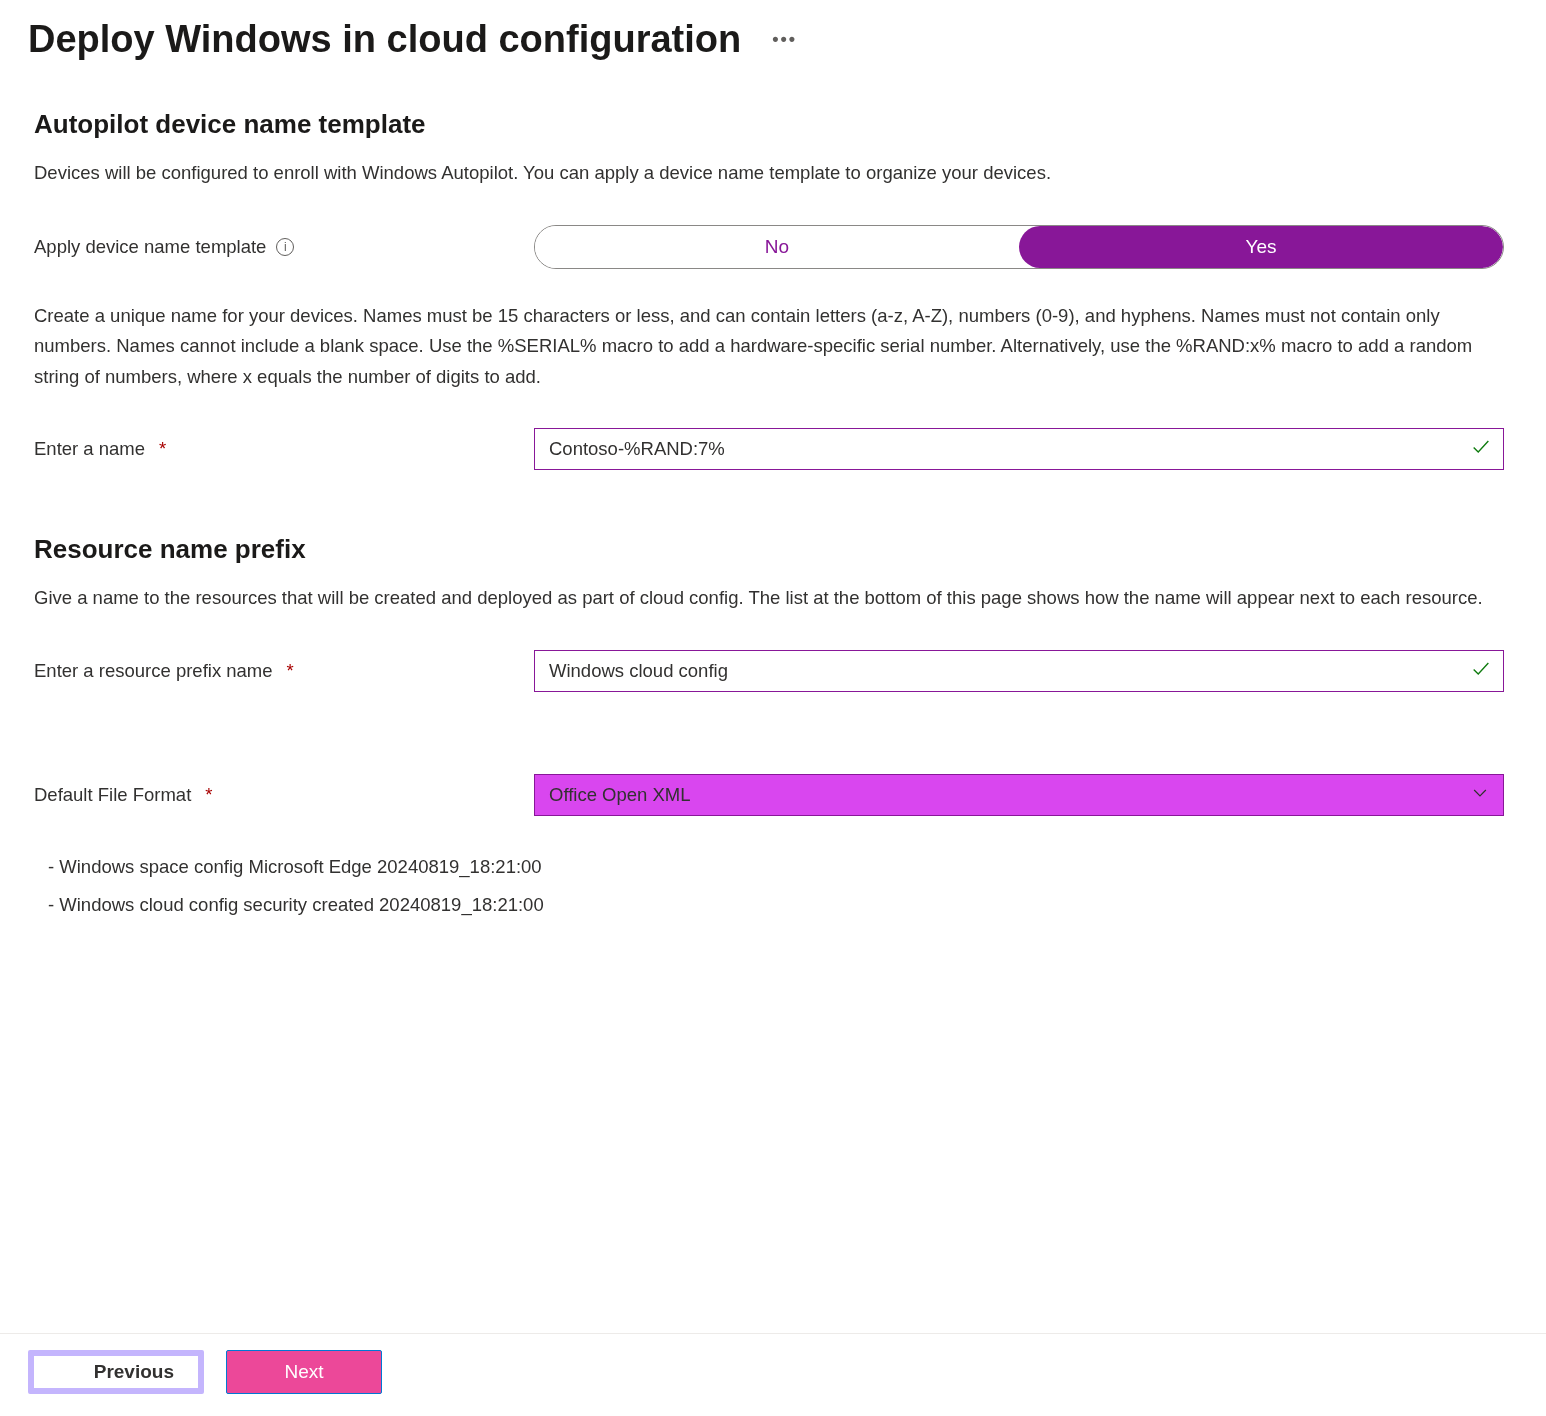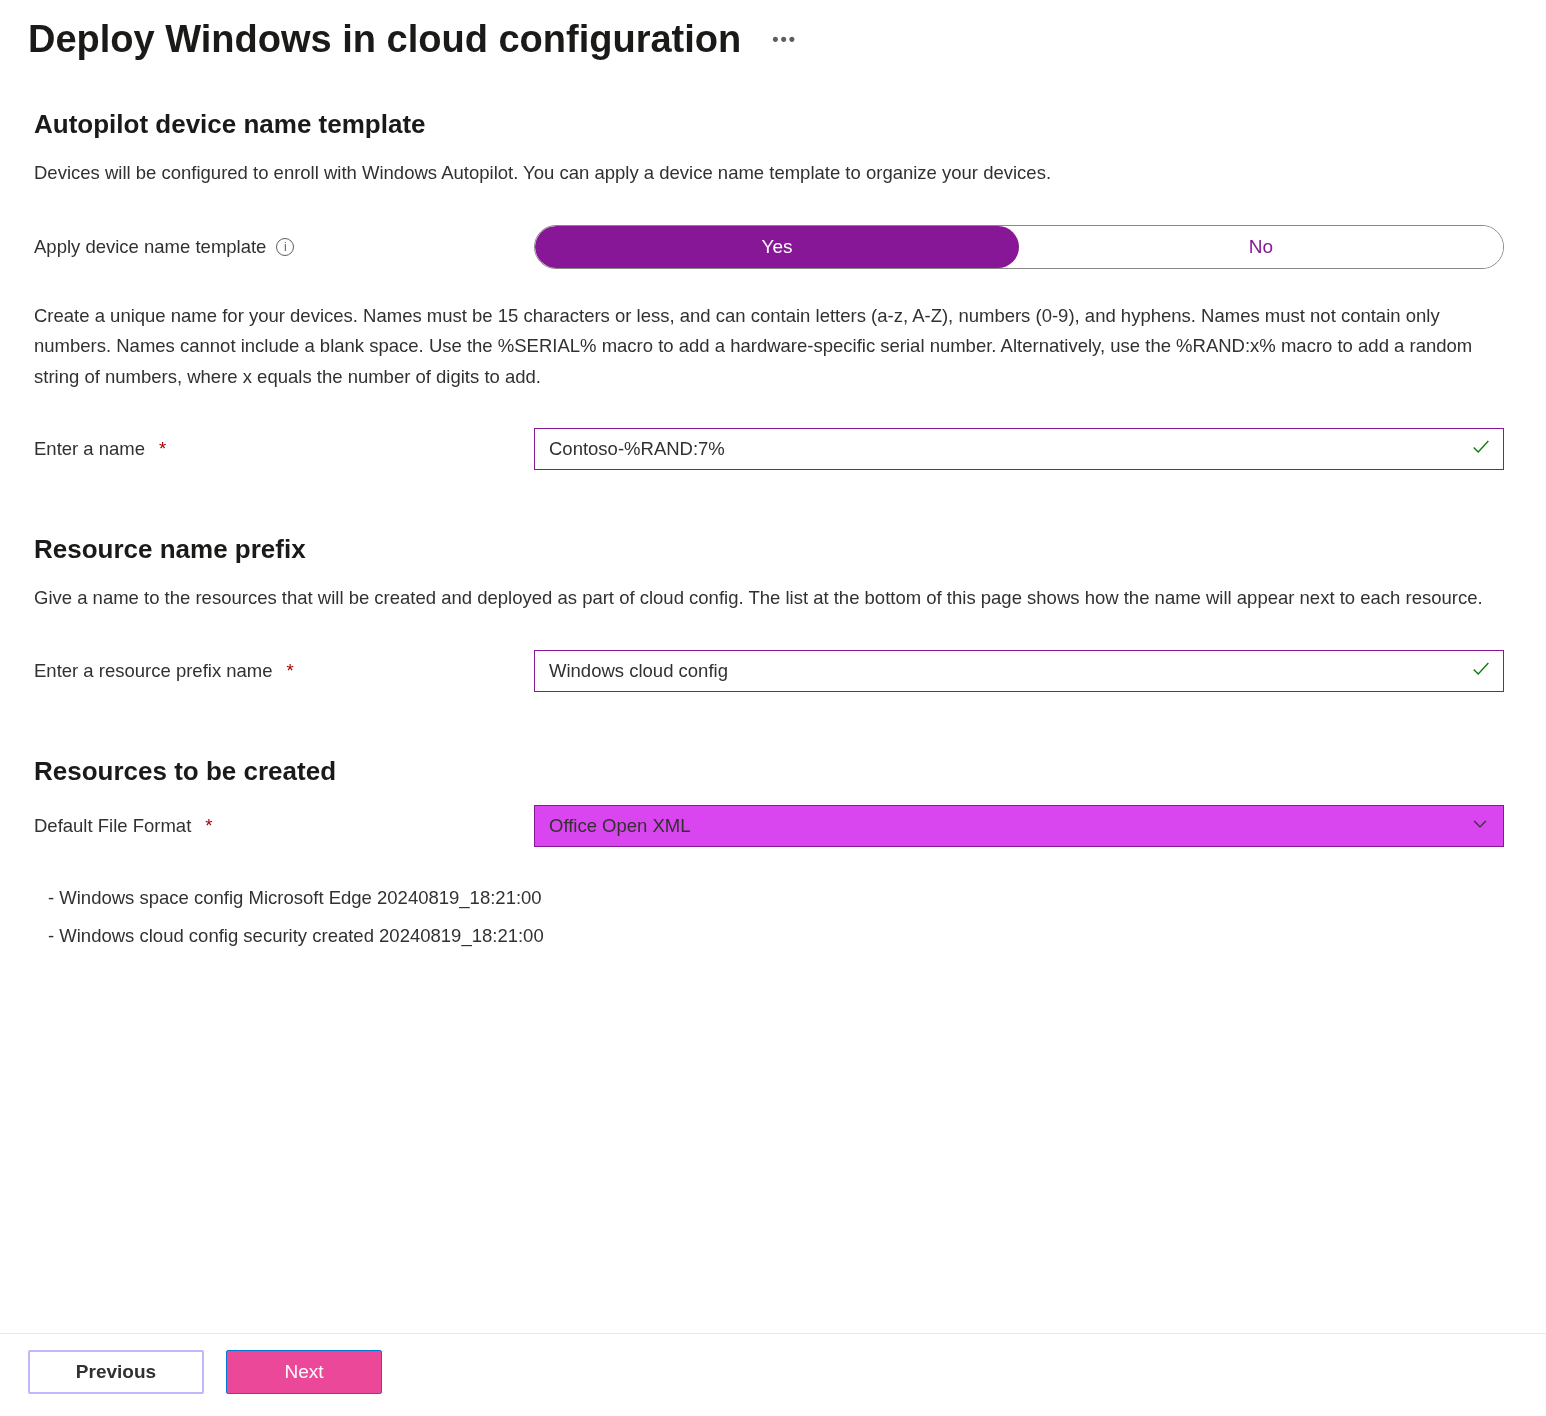--- a/index.html
+++ b/index.html
@@ -175,23 +175,24 @@
       padding: 0 24px;
       font-size: 19px;
       font-family: inherit;
       cursor: pointer;
       border-radius: 2px;
       min-width: 90px;
     }
     .btn-secondary {
       background: #ffffff;
       color: #323130;
-      border: 2px solid #c4b5fd;
+      border: 6px solid #c4b5fd;
       font-weight: 600;
       min-width: 176px;
+      text-align: right;
     }
     .btn-primary {
       background: #ec4899;
       color: #ffffff;
       border: 1px solid #0078d4;
       font-weight: 400;
       min-width: 156px;
       text-align: center;
     }
     .section-gap {
@@ -210,22 +211,22 @@
 
   <h2 class="section-heading">Autopilot device name template</h2>
   <p class="description">Devices will be configured to enroll with Windows Autopilot. You can apply a device name template to organize your devices.</p>
 
   <div class="form-row">
     <div class="form-label">
       <span>Apply device name template</span>
       <span class="info-icon">i</span>
     </div>
     <div class="toggle-group">
+      <button class="toggle-option">No</button>
       <button class="toggle-option selected">Yes</button>
-      <button class="toggle-option">No</button>
     </div>
   </div>
 
   <p class="description">Create a unique name for your devices. Names must be 15 characters or less, and can contain letters (a-z, A-Z), numbers (0-9), and hyphens. Names must not contain only numbers. Names cannot include a blank space. Use the %SERIAL% macro to add a hardware-specific serial number. Alternatively, use the %RAND:x% macro to add a random string of numbers, where x equals the number of digits to add.</p>
 
   <div class="form-row">
     <div class="form-label">
       <span>Enter a name</span>
       <span class="required">*</span>
     </div>
@@ -254,21 +255,20 @@
       <span class="check-icon">
         <svg width="22" height="22" viewBox="0 0 24 24" fill="none" stroke="currentColor" stroke-width="1.5">
             <polyline points="4 13 9 18 20 6"></polyline>
           </svg>
       </span>
     </div>
   </div>
 
   <div class="section-gap"></div>
 
-  <h2 class="section-heading">Resources to be created</h2>
 
   <div class="form-row" style="margin-top:18px;">
     <div class="form-label">
       <span>Default File Format</span>
       <span class="required">*</span>
     </div>
     <div class="select-wrap">
       <div class="select-input">
         <span>Office Open XML</span>
       </div>

